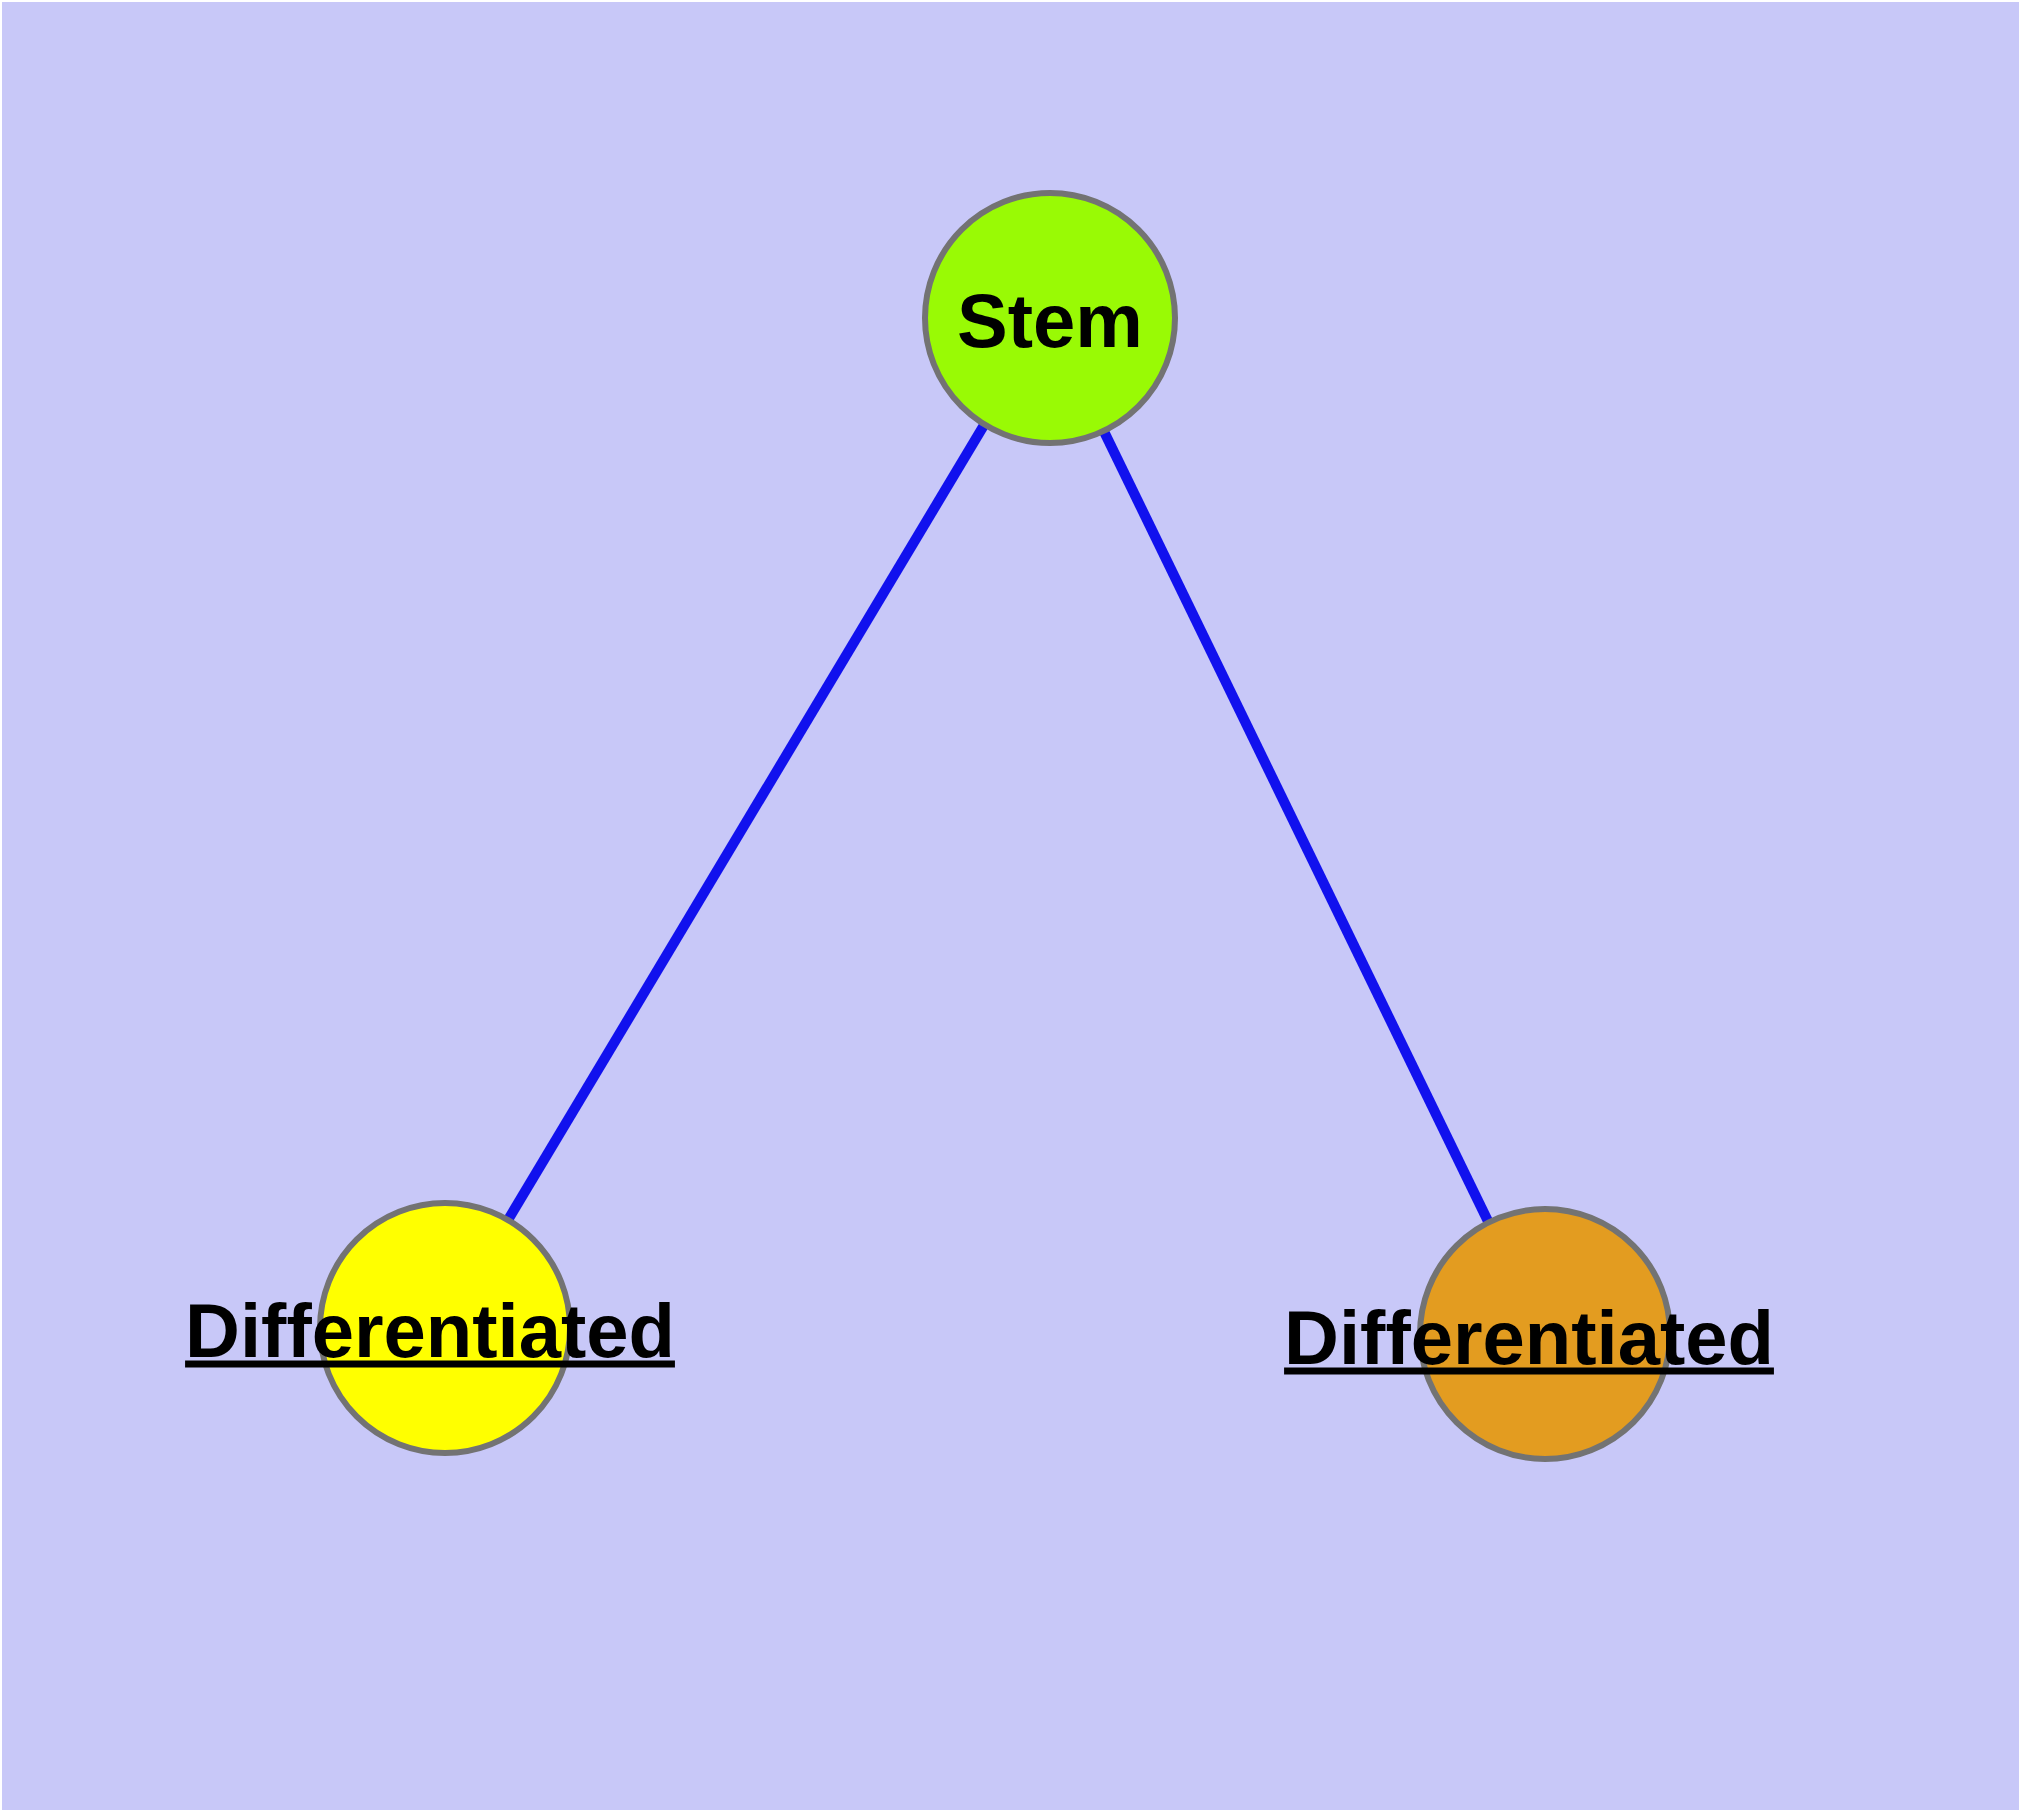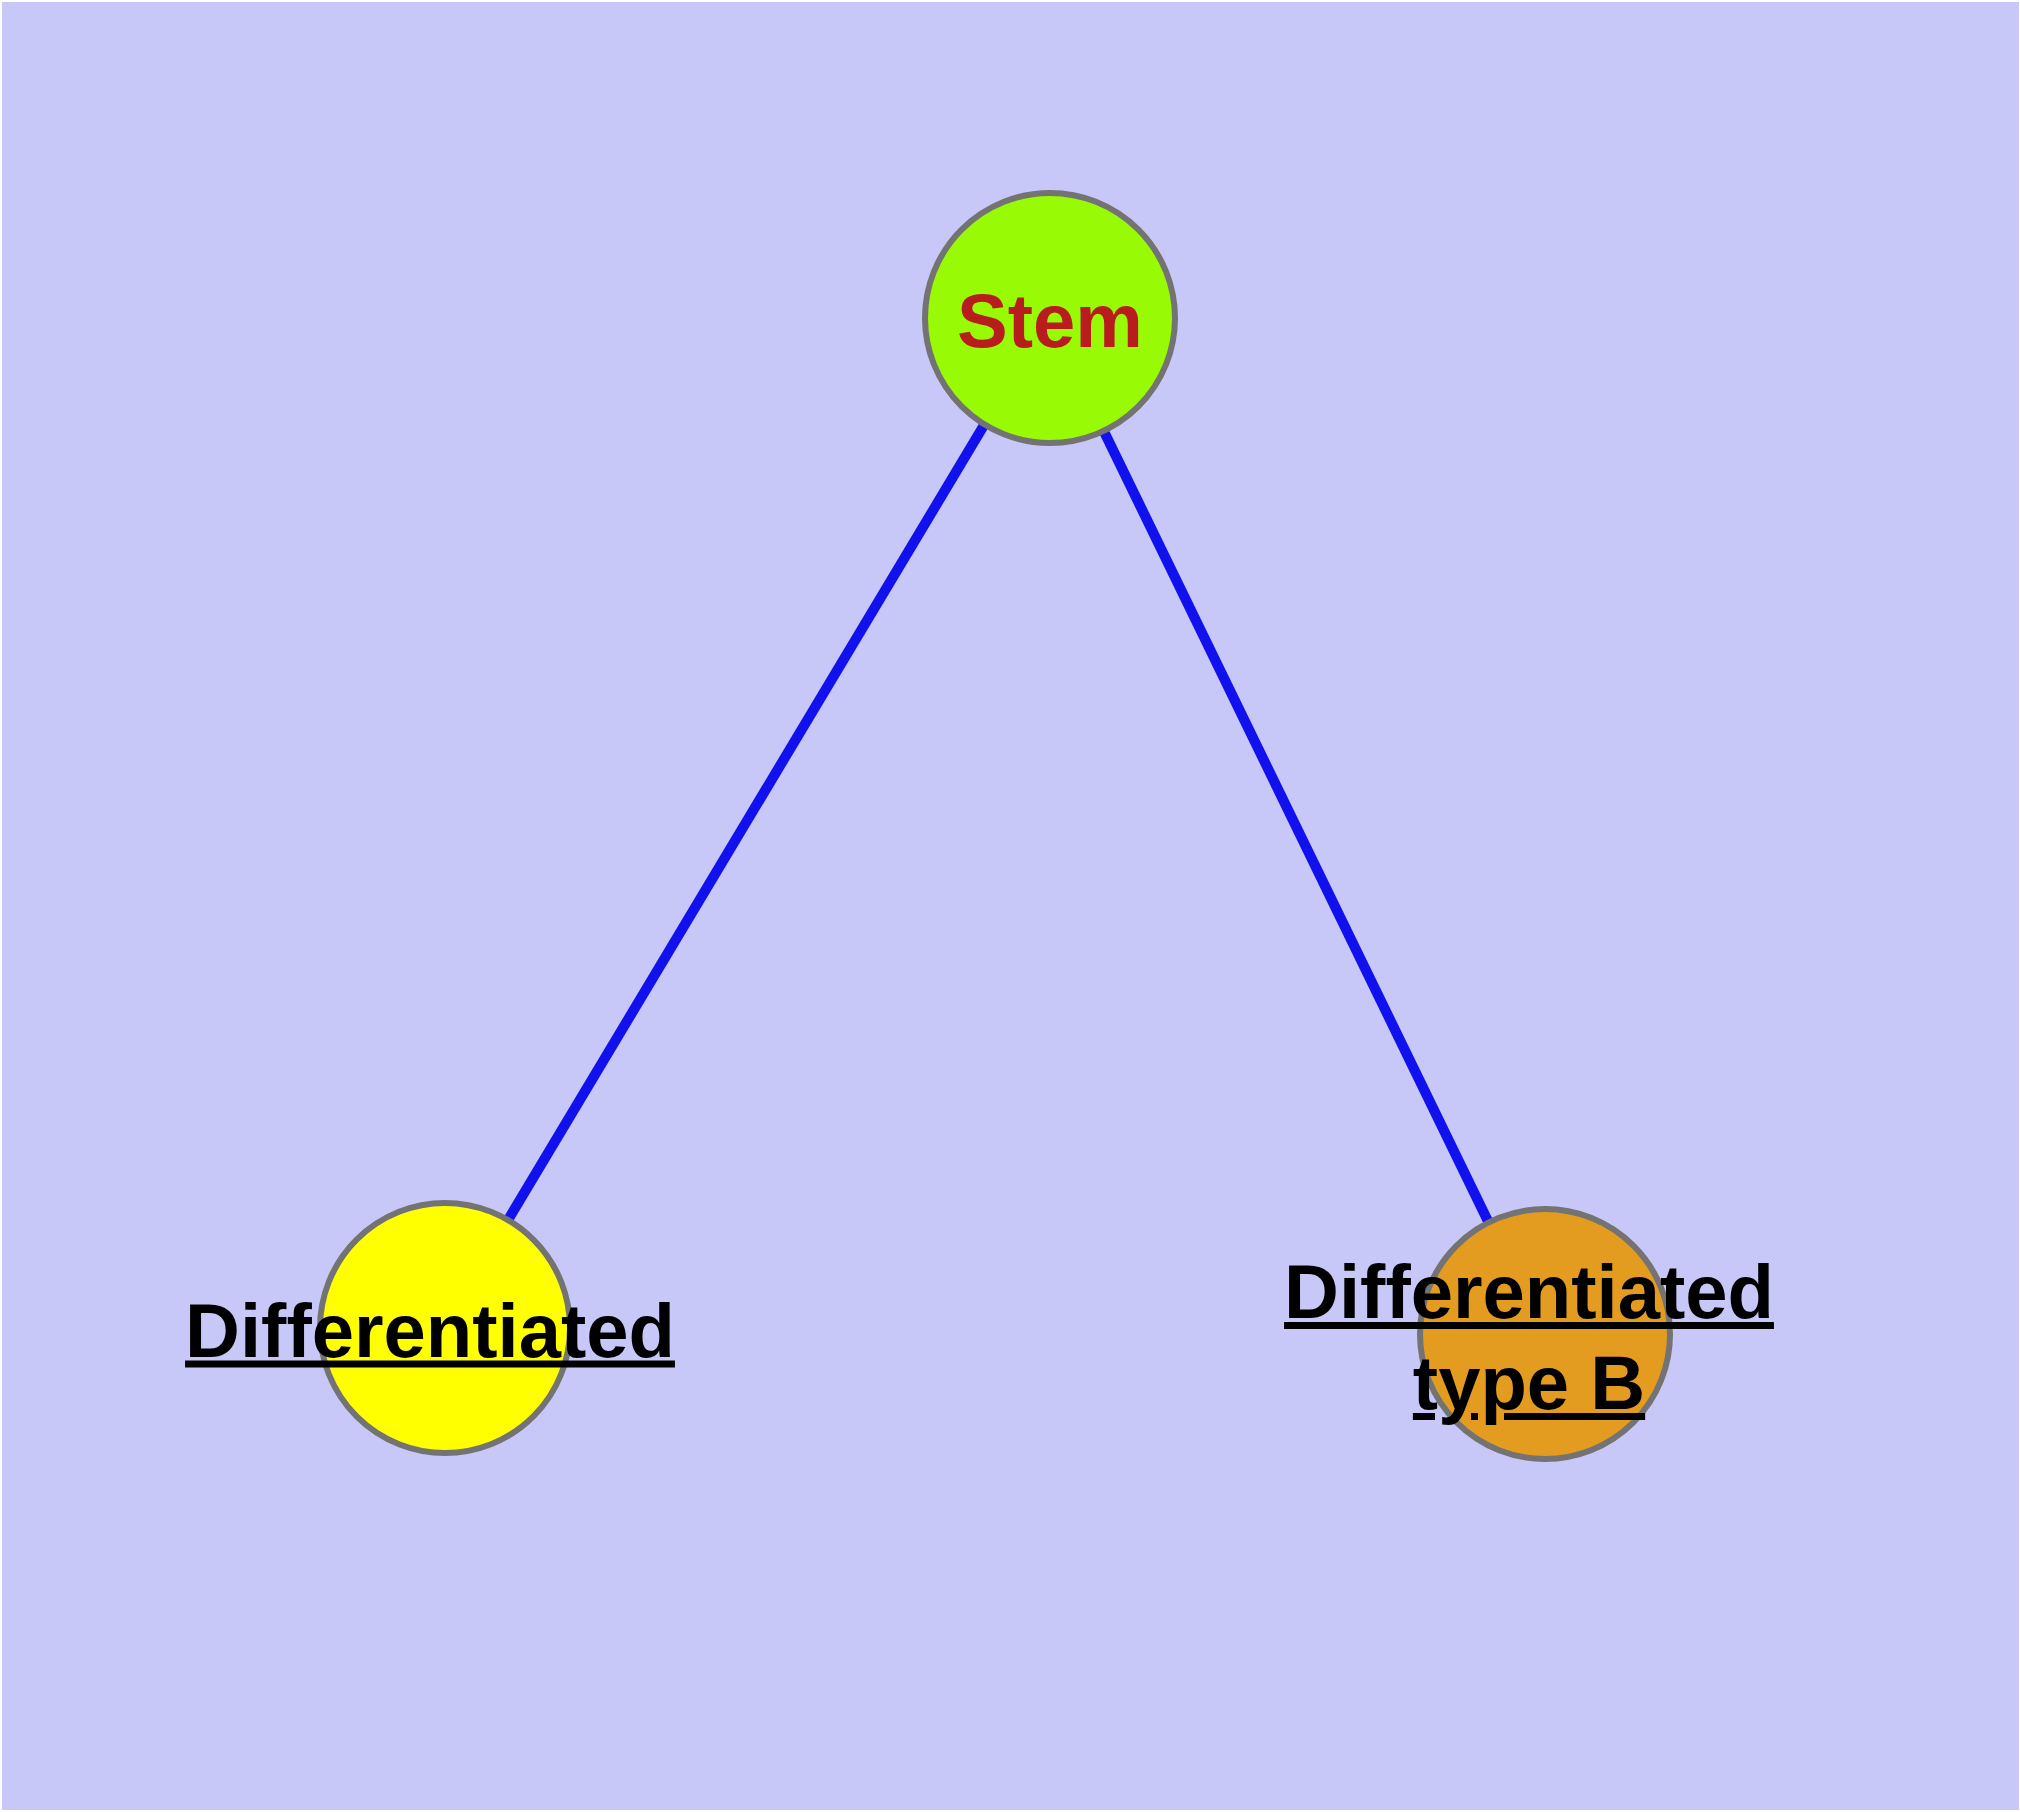--- a/index.html
+++ b/index.html
@@ -64,25 +64,24 @@
     <line class="edge" x1="1237" y1="373" x2="523" y2="1565" style="stroke: rgb(17, 17, 238);"></line>
     <line class="edge" x1="1237" y1="373" x2="1820" y2="1572" style="stroke: rgb(17, 17, 238);"></line>
   </svg>
 
   <div class="node node-stem" style="background-color: rgb(153, 250, 5); border-color: rgb(115, 115, 115);"></div>
 
   <div class="node node-diff-a" style="background-color: rgb(255, 255, 0); border-color: rgb(115, 115, 115);"></div>
 
   <div class="node node-diff-b" style="background-color: rgb(227, 156, 32); border-color: rgb(115, 115, 115);"></div>
 
-  <div class="label label-stem" style="color: #b91c1c;">Stem</div>
+  <div class="label label-stem" style="color: #000000;">Stem</div>
 
   <div class="label label-diff-a" style="color: rgb(0, 0, 0);">
     <span class="line">Differentiated</span>
   </div>
 
   <div class="label label-diff-b" style="color: rgb(0, 0, 0);">
     <span class="line">Differentiated</span>
-    <span class="line">type B</span>
   </div>
 
 </div>
 
 
 </body></html>

